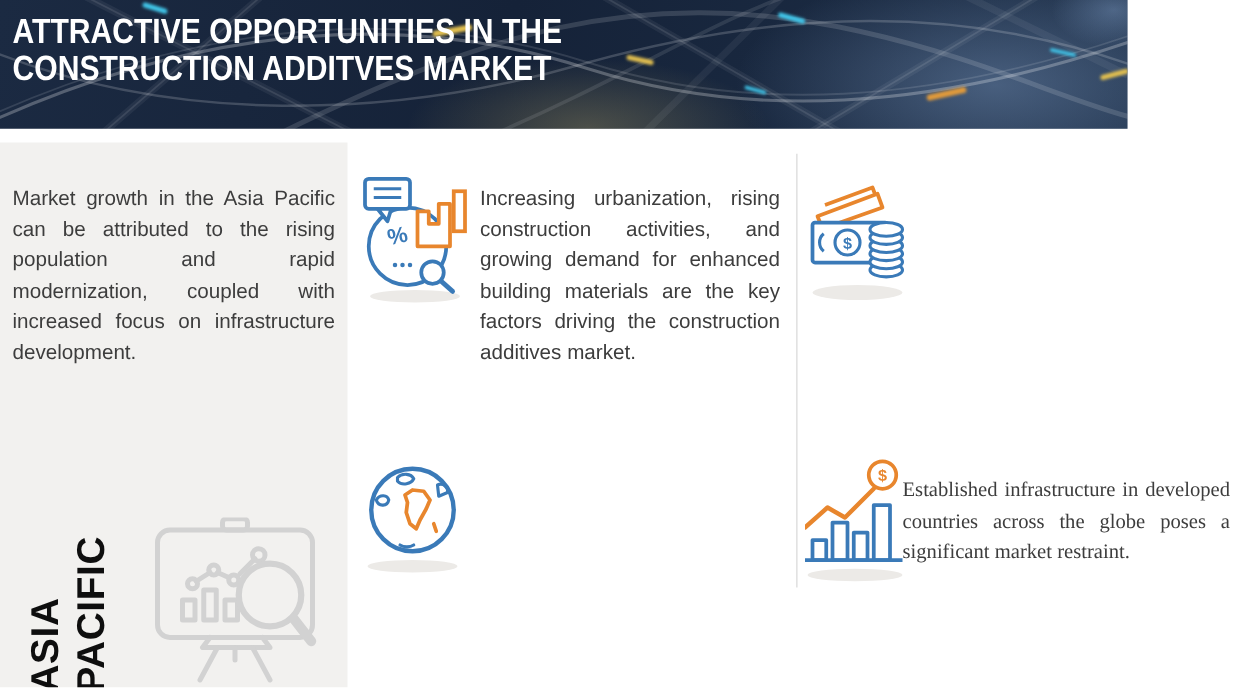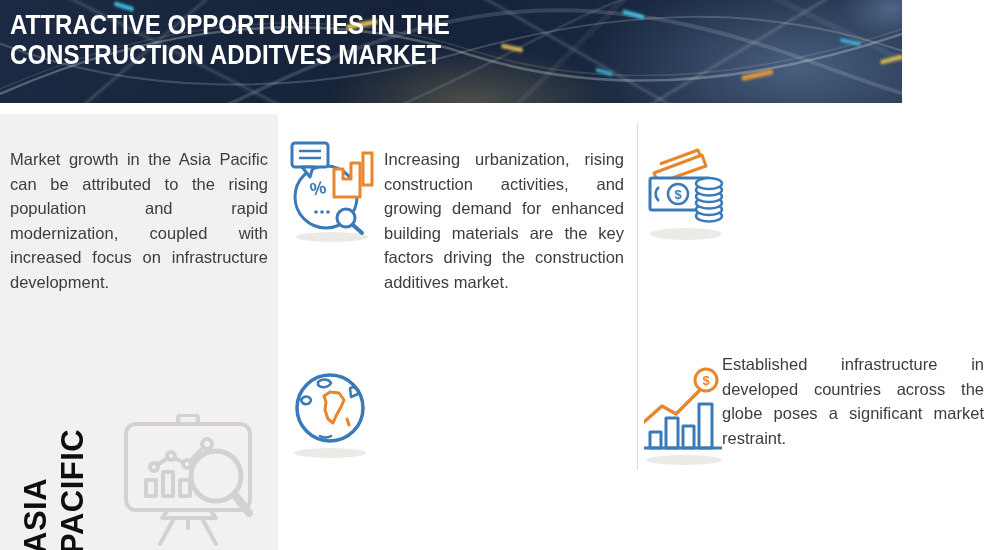--- a/index.html
+++ b/index.html
@@ -41,21 +41,21 @@
     position:absolute; left:637px; top:123px; width:1px; height:347px;
     background:#d9d9d9;
   }
   .insight-text {
     position:absolute; margin:0; font-size:16.5px; line-height:24.6px;
     color:#3d3d3d; text-align:justify;
   }
   .t1 { left:384px; top:131px; width:240px;margin-top:16px; }
   .t2 { left:722px; top:144px; width:260px; }
   .t3 { left:378px; top:358px; width:240px; }
-  .t4 { left:722px; top:352px; width:262px; }
+  .t4 { left:722px; top:380px; width:262px;font-family:Liberation Serif, serif; }
   .icon-box { position:absolute; }
   .i1 { left:288px; top:139px; }
   .i2 { left:646px; top:142px; }
   .i3 { left:292px; top:360px; }
   .i4 { left:644px; top:366px; }
 </style>
 </head>
 <body>
 
 <div class="page">

